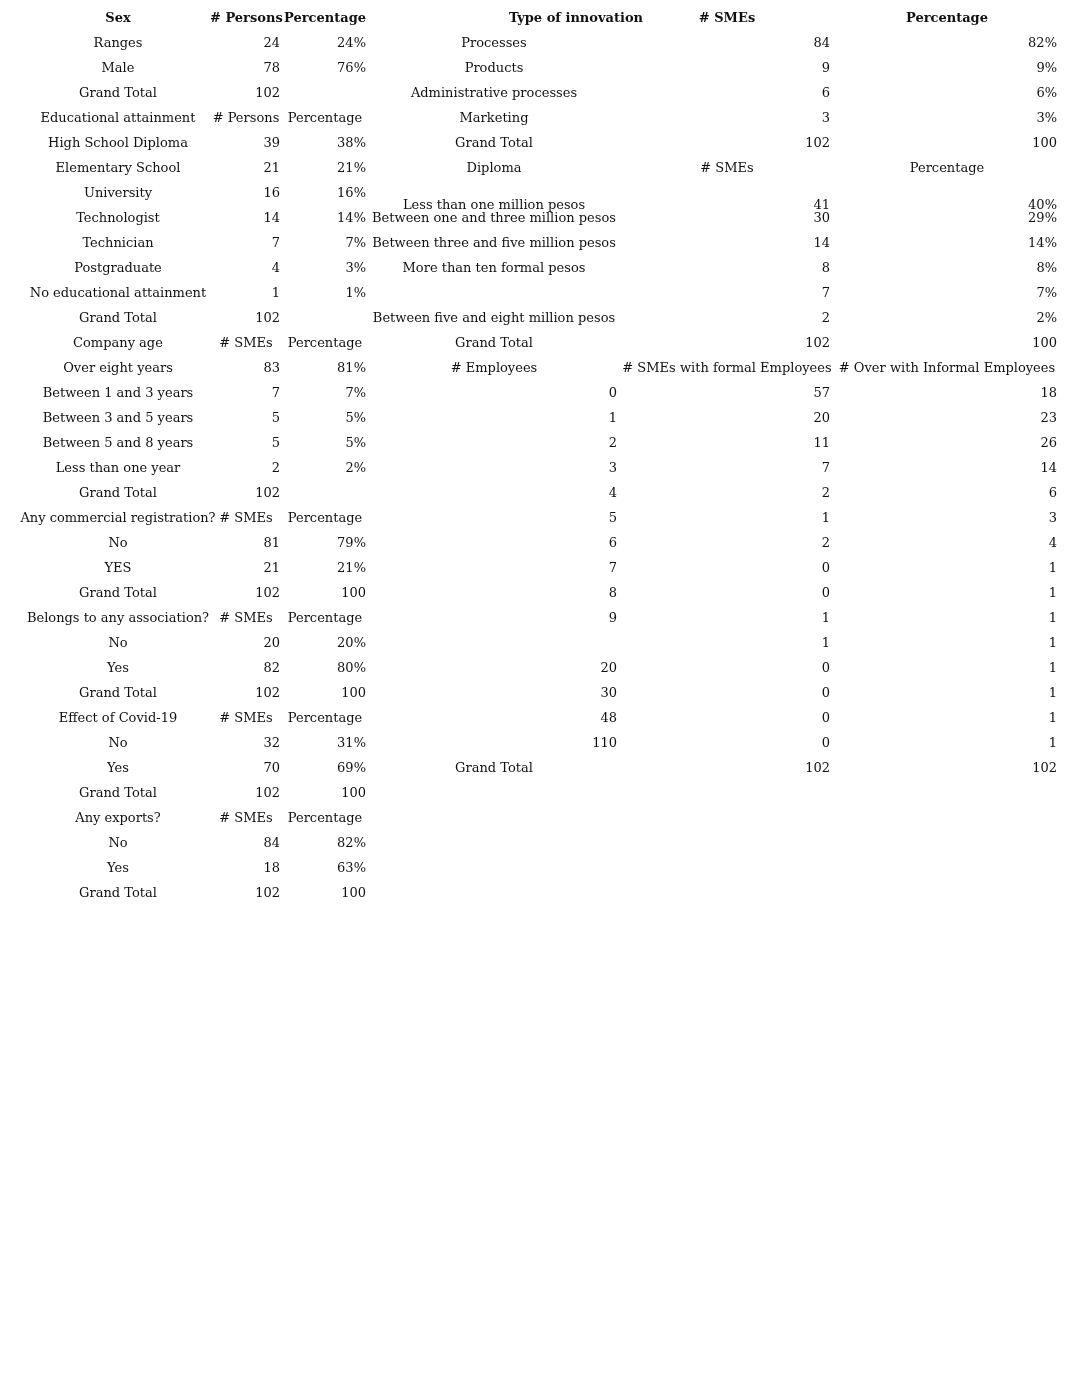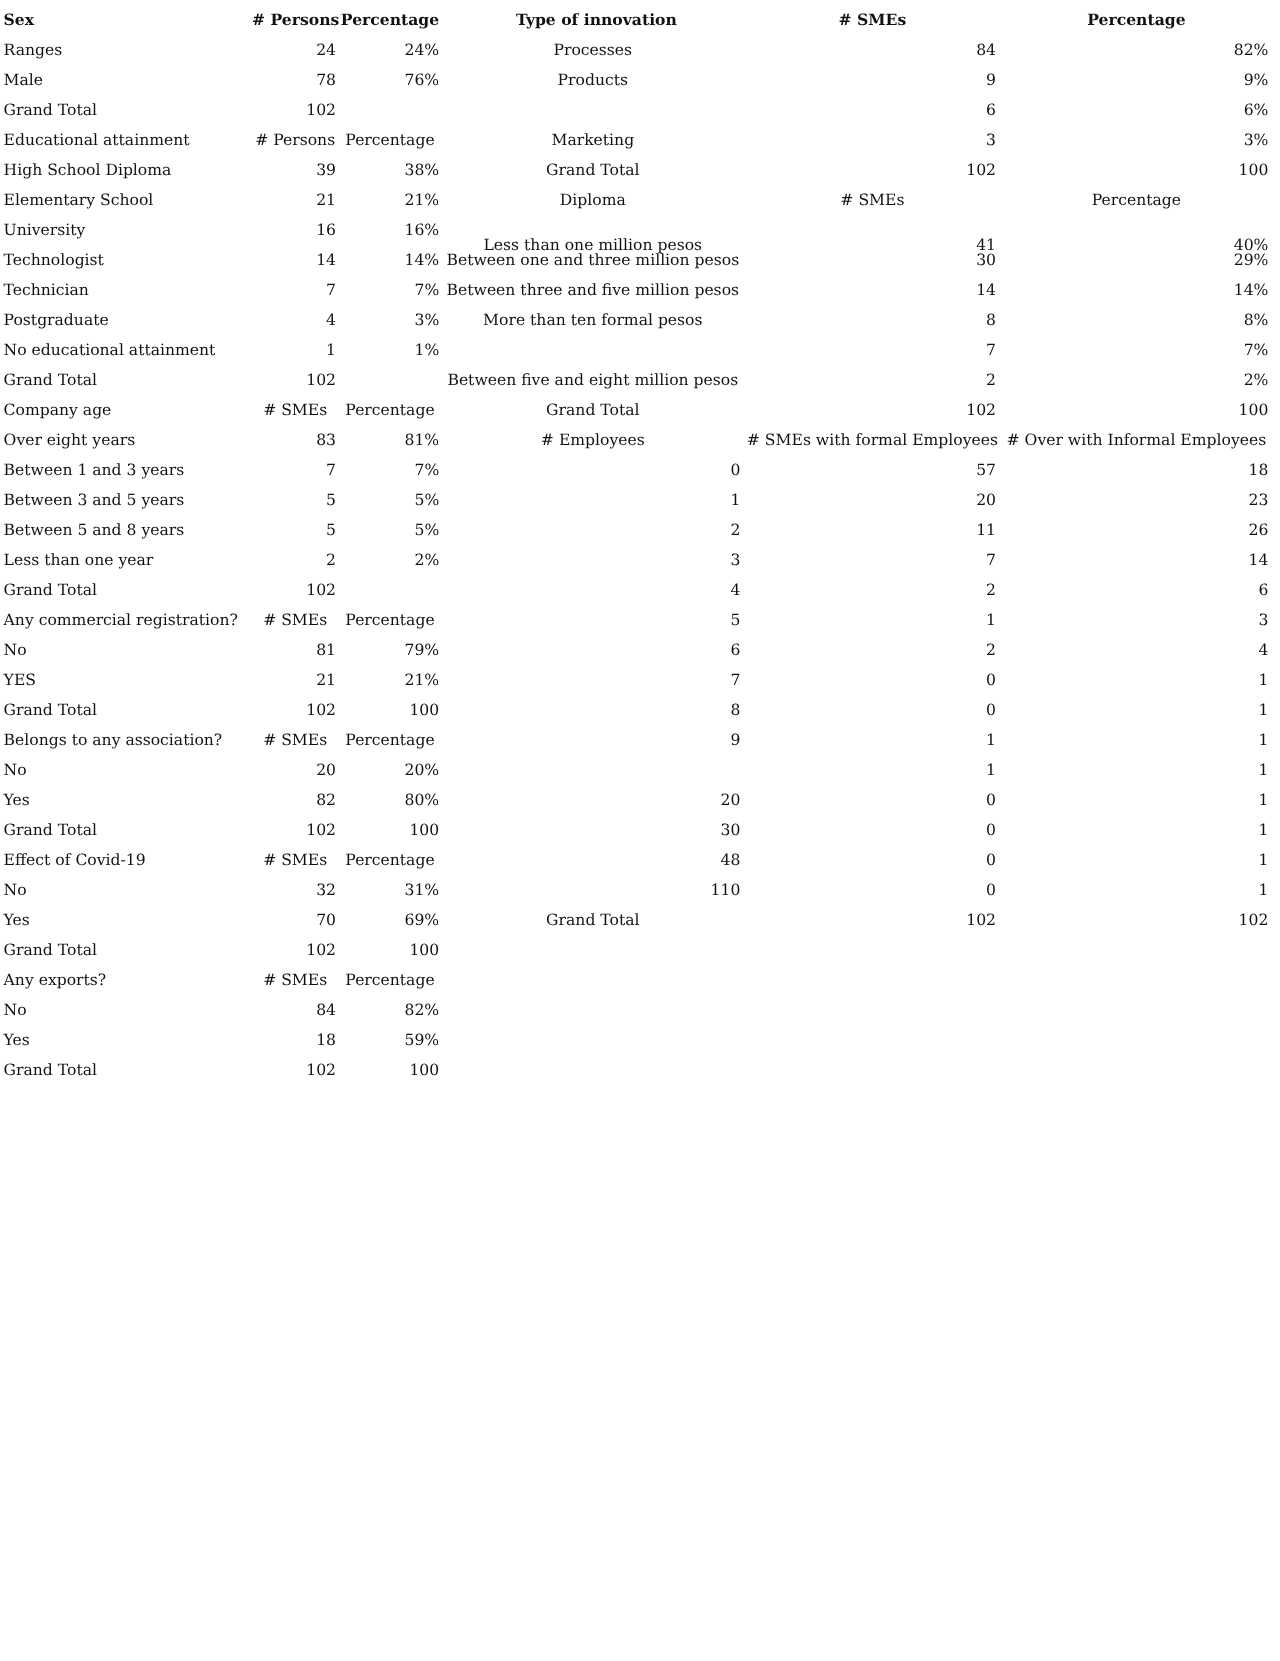--- a/index.html
+++ b/index.html
@@ -10,28 +10,28 @@
     }
     .grid {
       position: absolute; top: 5px; left: 0;
     }
     .row {
       position: absolute; left: 0; height: 25px; line-height: 25px; width: 1067px;
     }
     .cell {
       position: absolute; top: 0; height: 25px; white-space: nowrap; overflow: visible;
     }
-    .c0 { left: 3px; width: 210px; }
+    .c0 { left: 13px; width: 210px; text-align: center; }
     .c1 { left: 210px; width: 70px; text-align: right; }
     .c2 { left: 284px; width: 82px; text-align: right; }
     .c1h { left: 210px; width: 72px; text-align: center; }
     .c2h { left: 284px; width: 82px; text-align: center; }
     .c3 { left: 370px; width: 248px; text-align: center; }
     .c3r { left: 370px; width: 247px; text-align: right; }
-    .c3l { left: 373px; width: 248px; text-align: center; }
+    .c3l { left: 395px; width: 248px; text-align: right; }
     .c4 { left: 620px; width: 210px; text-align: right; }
     .c4h { left: 620px; width: 214px; text-align: center; }
     .c5 { left: 834px; width: 223px; text-align: right; }
     .c5h { left: 834px; width: 226px; text-align: center; }
     .bold { font-weight: bold; }
   </style>
 </head>
 <body>
 
 <div class="grid">
@@ -202,21 +202,21 @@
         <div class="cell c2h">Percentage</div>
       </div>
       <div class="row" style="top: 825px;">
         <div class="cell c0">No</div>
         <div class="cell c1">84</div>
         <div class="cell c2">82%</div>
       </div>
       <div class="row" style="top: 850px;">
         <div class="cell c0">Yes</div>
         <div class="cell c1">18</div>
-        <div class="cell c2">59%</div>
+        <div class="cell c2">63%</div>
       </div>
       <div class="row" style="top: 875px;">
         <div class="cell c0">Grand Total</div>
         <div class="cell c1">102</div>
         <div class="cell c2">100</div>
       </div>
     </div>
   <div id="right-col">
       <div class="row" style="top: 0px;">
         <div class="cell c3l bold">Type of innovation</div>
@@ -227,20 +227,21 @@
         <div class="cell c3">Processes</div>
         <div class="cell c4">84</div>
         <div class="cell c5">82%</div>
       </div>
       <div class="row" style="top: 50px;">
         <div class="cell c3">Products</div>
         <div class="cell c4">9</div>
         <div class="cell c5">9%</div>
       </div>
       <div class="row" style="top: 75px;">
+        <div class="cell c3">Administrative processes</div>
         <div class="cell c4">6</div>
         <div class="cell c5">6%</div>
       </div>
       <div class="row" style="top: 100px;">
         <div class="cell c3">Marketing</div>
         <div class="cell c4">3</div>
         <div class="cell c5">3%</div>
       </div>
       <div class="row" style="top: 125px;">
         <div class="cell c3">Grand Total</div>

